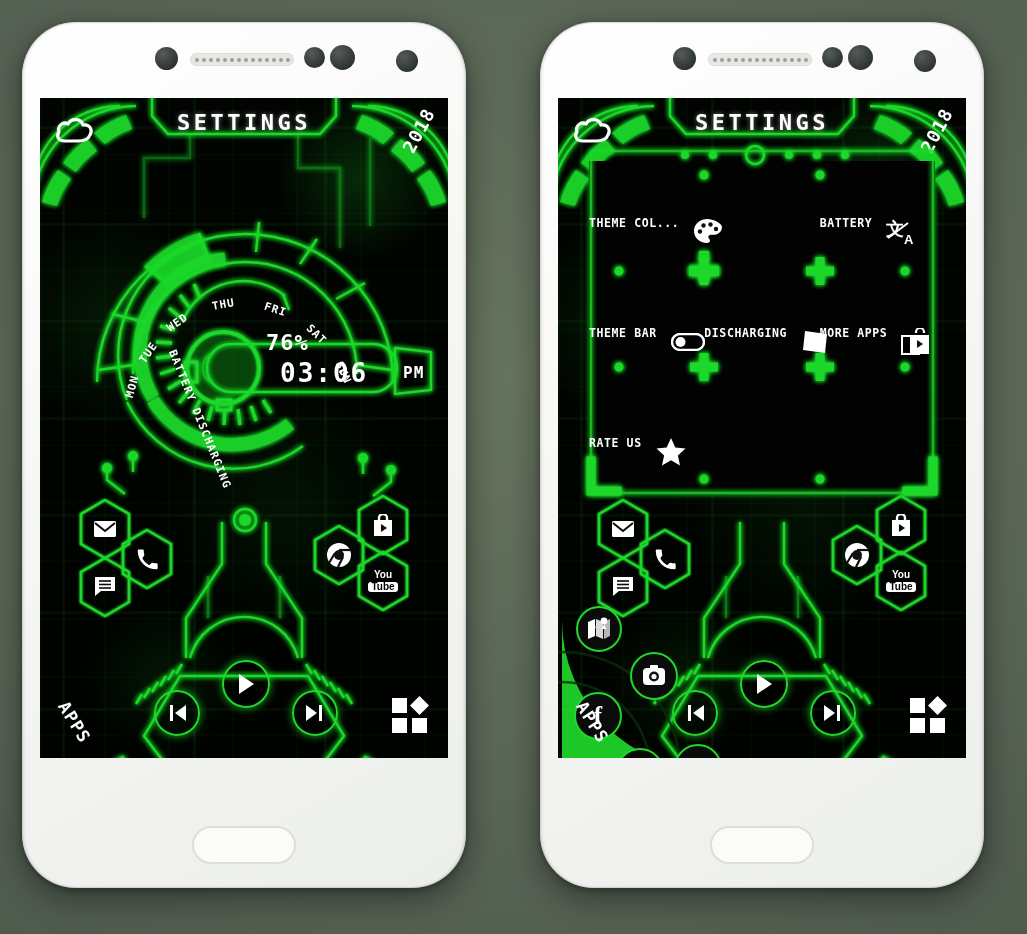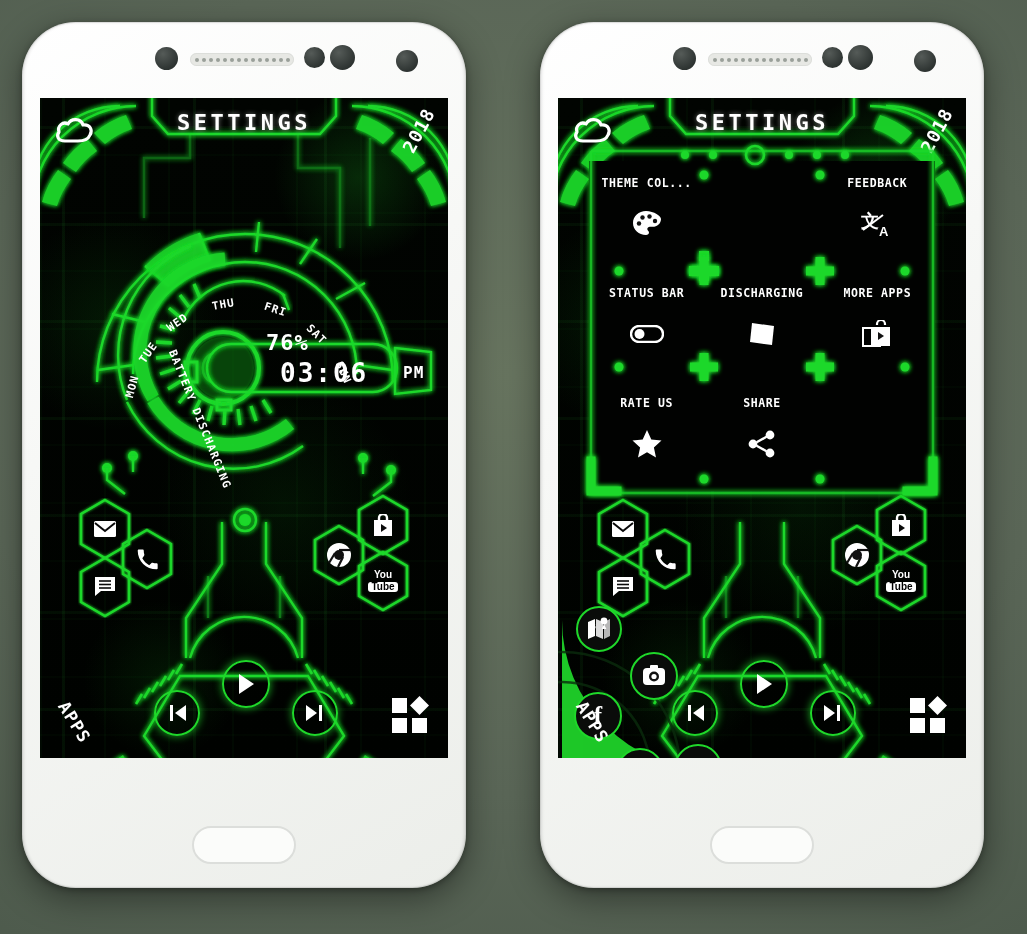--- a/index.html
+++ b/index.html
@@ -74,22 +74,22 @@
     justify-content:center; color:#fff; }
 
   .circ { position:absolute; border-radius:50%; display:flex; align-items:center;
     justify-content:center; }
 
   
   .panel { position:absolute; left:31px; top:63px; width:346px; height:330px;
     background:#010201; }
   .pgrid { position:absolute; inset:0; }
   .cell { position:absolute; width:33.33%; height:33.33%;
-    display:flex; flex-direction:column; align-items:center; justify-content:flex-start;
-    padding-top:15px; }
+    display:flex; align-items:center; justify-content:flex-start;
+    padding-top:15px;gap:14px; }
   .cell .lbl { color:#fff; font-size:11.5px; font-weight:bold; letter-spacing:.6px;
     font-family:"DejaVu Sans Mono",monospace; white-space:nowrap; }
   .cell .ic { margin-top:17px; color:#fff; display:flex; align-items:center; justify-content:center; height:34px; }
 </style>
 </head>
 <body>
 
 <div class="stage">
 
   <svg width="0" height="0" style="position:absolute">
@@ -801,32 +801,32 @@
               <svg width="30" height="28" viewBox="0 0 30 28">
                   <path fill="#fff" d="M14 1C6.8 1 1 6.4 1 13c0 6.6 5.8 12 13 12 1.8 0 3-1 3-2.4 0-.8-.4-1.3-.9-1.9-.4-.5-.8-1-.8-1.7 0-1.3 1.1-2.3 2.5-2.3h2.6c5 0 8.6-3.4 8.6-7.8C29 6.4 22.2 1 14 1z"></path>
                 <circle cx="7" cy="13.5" r="2.2" fill="#111"></circle>
                   <circle cx="10.5" cy="7.5" r="2.2" fill="#111"></circle>
                 <circle cx="17.5" cy="6.5" r="2.2" fill="#111"></circle>
                   <circle cx="23" cy="11" r="2.2" fill="#111"></circle>
                 </svg>
             </div>
           </div>
           <div class="cell" style="left:66.66%;top:0">
-            <div class="lbl">FEEDBACK</div>
+            <div class="lbl">BATTERY</div>
             <div class="ic">
               <svg width="32" height="28" viewBox="0 0 32 28">
                 <text x="0" y="17" font-size="18" font-weight="bold" fill="#fff" font-family="'DejaVu Sans',sans-serif">文</text>
                 <path d="M2 20 L22 5" stroke="#fff" stroke-width="2"></path>
                 <text x="18" y="26" font-size="13" font-weight="bold" fill="#fff" font-family="'Liberation Sans',sans-serif">A</text>
                 </svg>
             </div>
           </div>
 
           <div class="cell" style="left:0;top:33.33%">
-            <div class="lbl">STATUS BAR</div>
+            <div class="lbl">THEME BAR</div>
             <div class="ic">
               <svg width="34" height="18" viewBox="0 0 34 18">
                 <rect x="1" y="1" width="32" height="16" rx="8" fill="none" stroke="#fff" stroke-width="2.4"></rect>
                 <circle cx="9.5" cy="9" r="5" fill="#fff"></circle>
                 </svg>
             </div>
           </div>
           <div class="cell" style="left:33.33%;top:33.33%">
             <div class="lbl">DISCHARGING</div>
             <div class="ic">
@@ -848,30 +848,19 @@
           </div>
 
           <div class="cell" style="left:0;top:66.66%">
             <div class="lbl">RATE US</div>
             <div class="ic">
               <svg width="30" height="29" viewBox="0 0 30 29">
                   <polygon fill="#fff" points="15,1 19.3,10.4 29.5,11.5 21.9,18.4 24,28.5 15,23.3 6,28.5 8.1,18.4 0.5,11.5 10.7,10.4"></polygon>
                 </svg>
             </div>
           </div>
-          <div class="cell" style="left:33.33%;top:66.66%">
-            <div class="lbl">SHARE</div>
-            <div class="ic">
-              <svg width="28" height="28" viewBox="0 0 28 28">
-                <circle cx="22" cy="5" r="4.4" fill="#fff"></circle>
-                  <circle cx="5" cy="14" r="4.4" fill="#fff"></circle>
-                <circle cx="22" cy="23" r="4.4" fill="#fff"></circle>
-                <path d="M8.6 12.3 L18.5 6.8 M8.6 15.7 L18.5 21.2" stroke="#fff" stroke-width="2.4"></path>
-                </svg>
-            </div>
-          </div>
         </div>
       </div>
     </div>
 
     <div class="home-btn"></div>
   </div>
 </div>
 
 </body></html>

